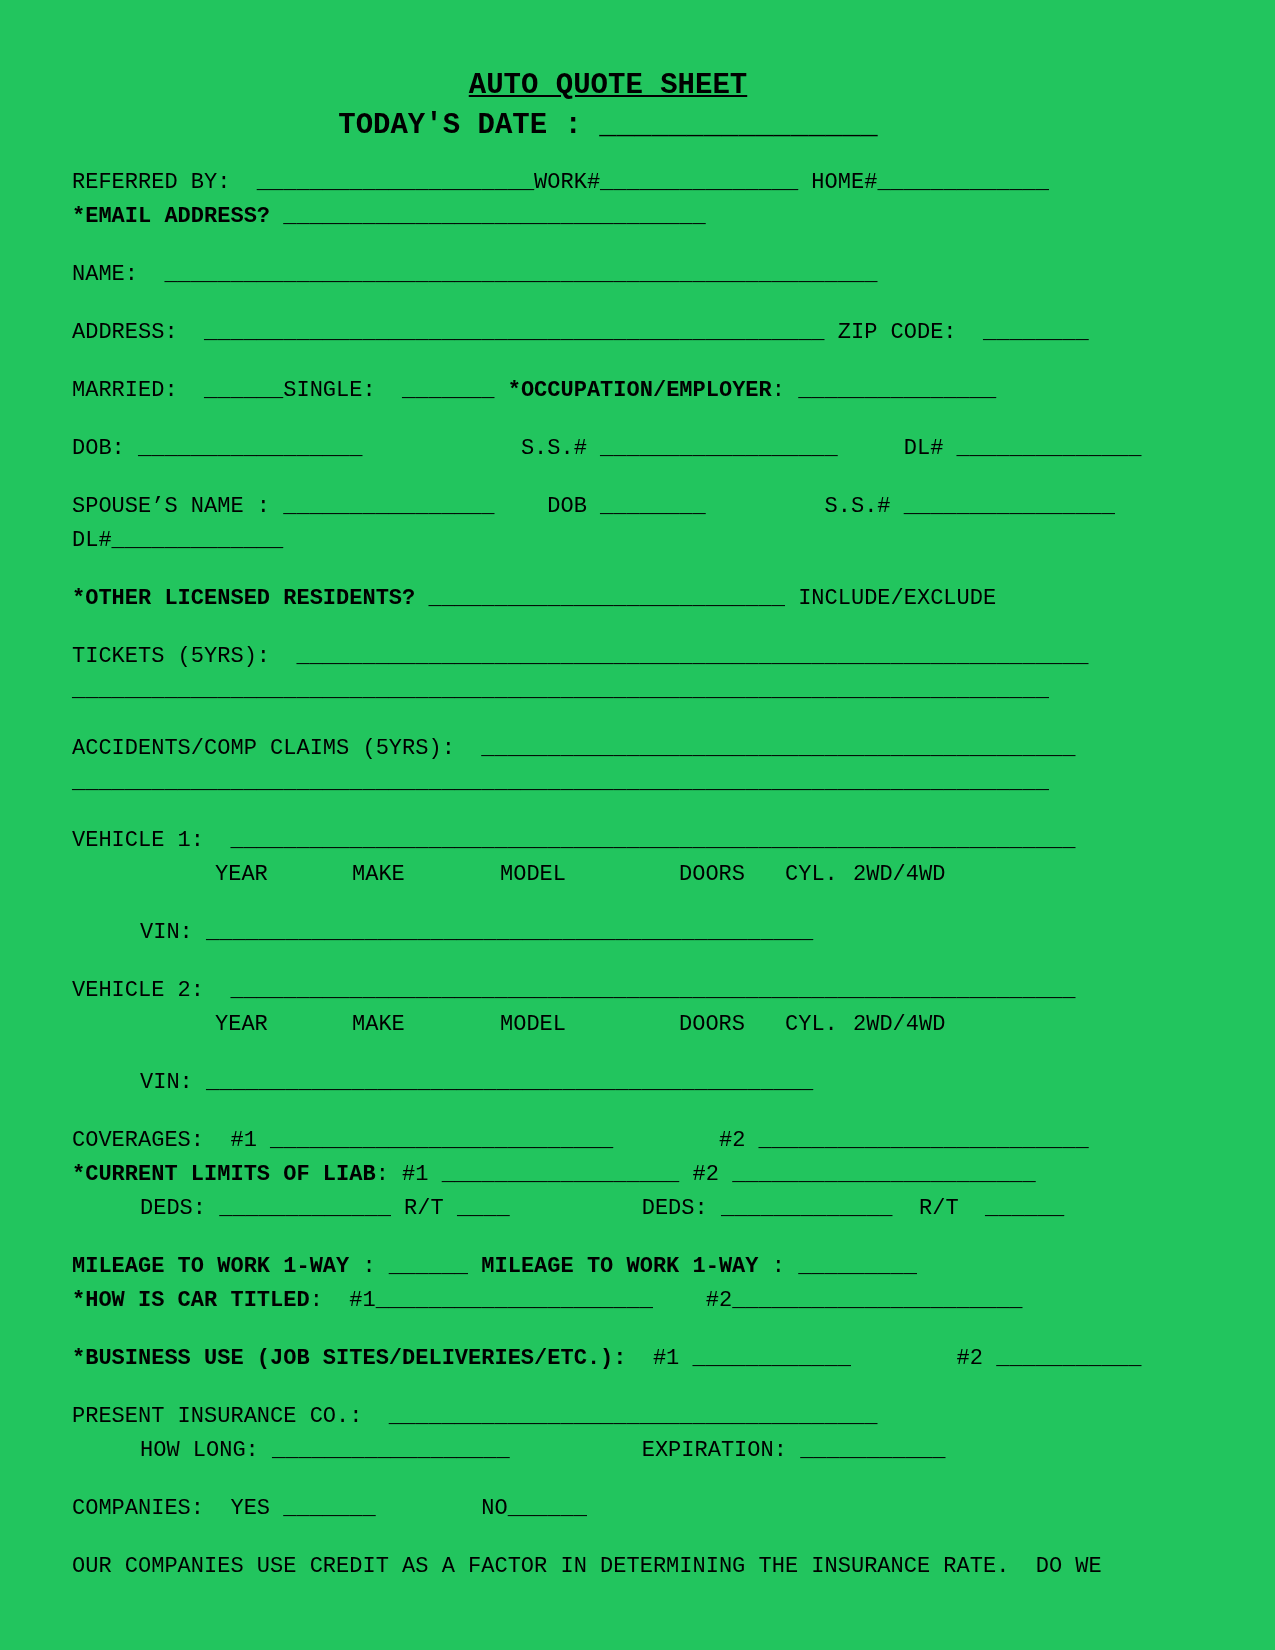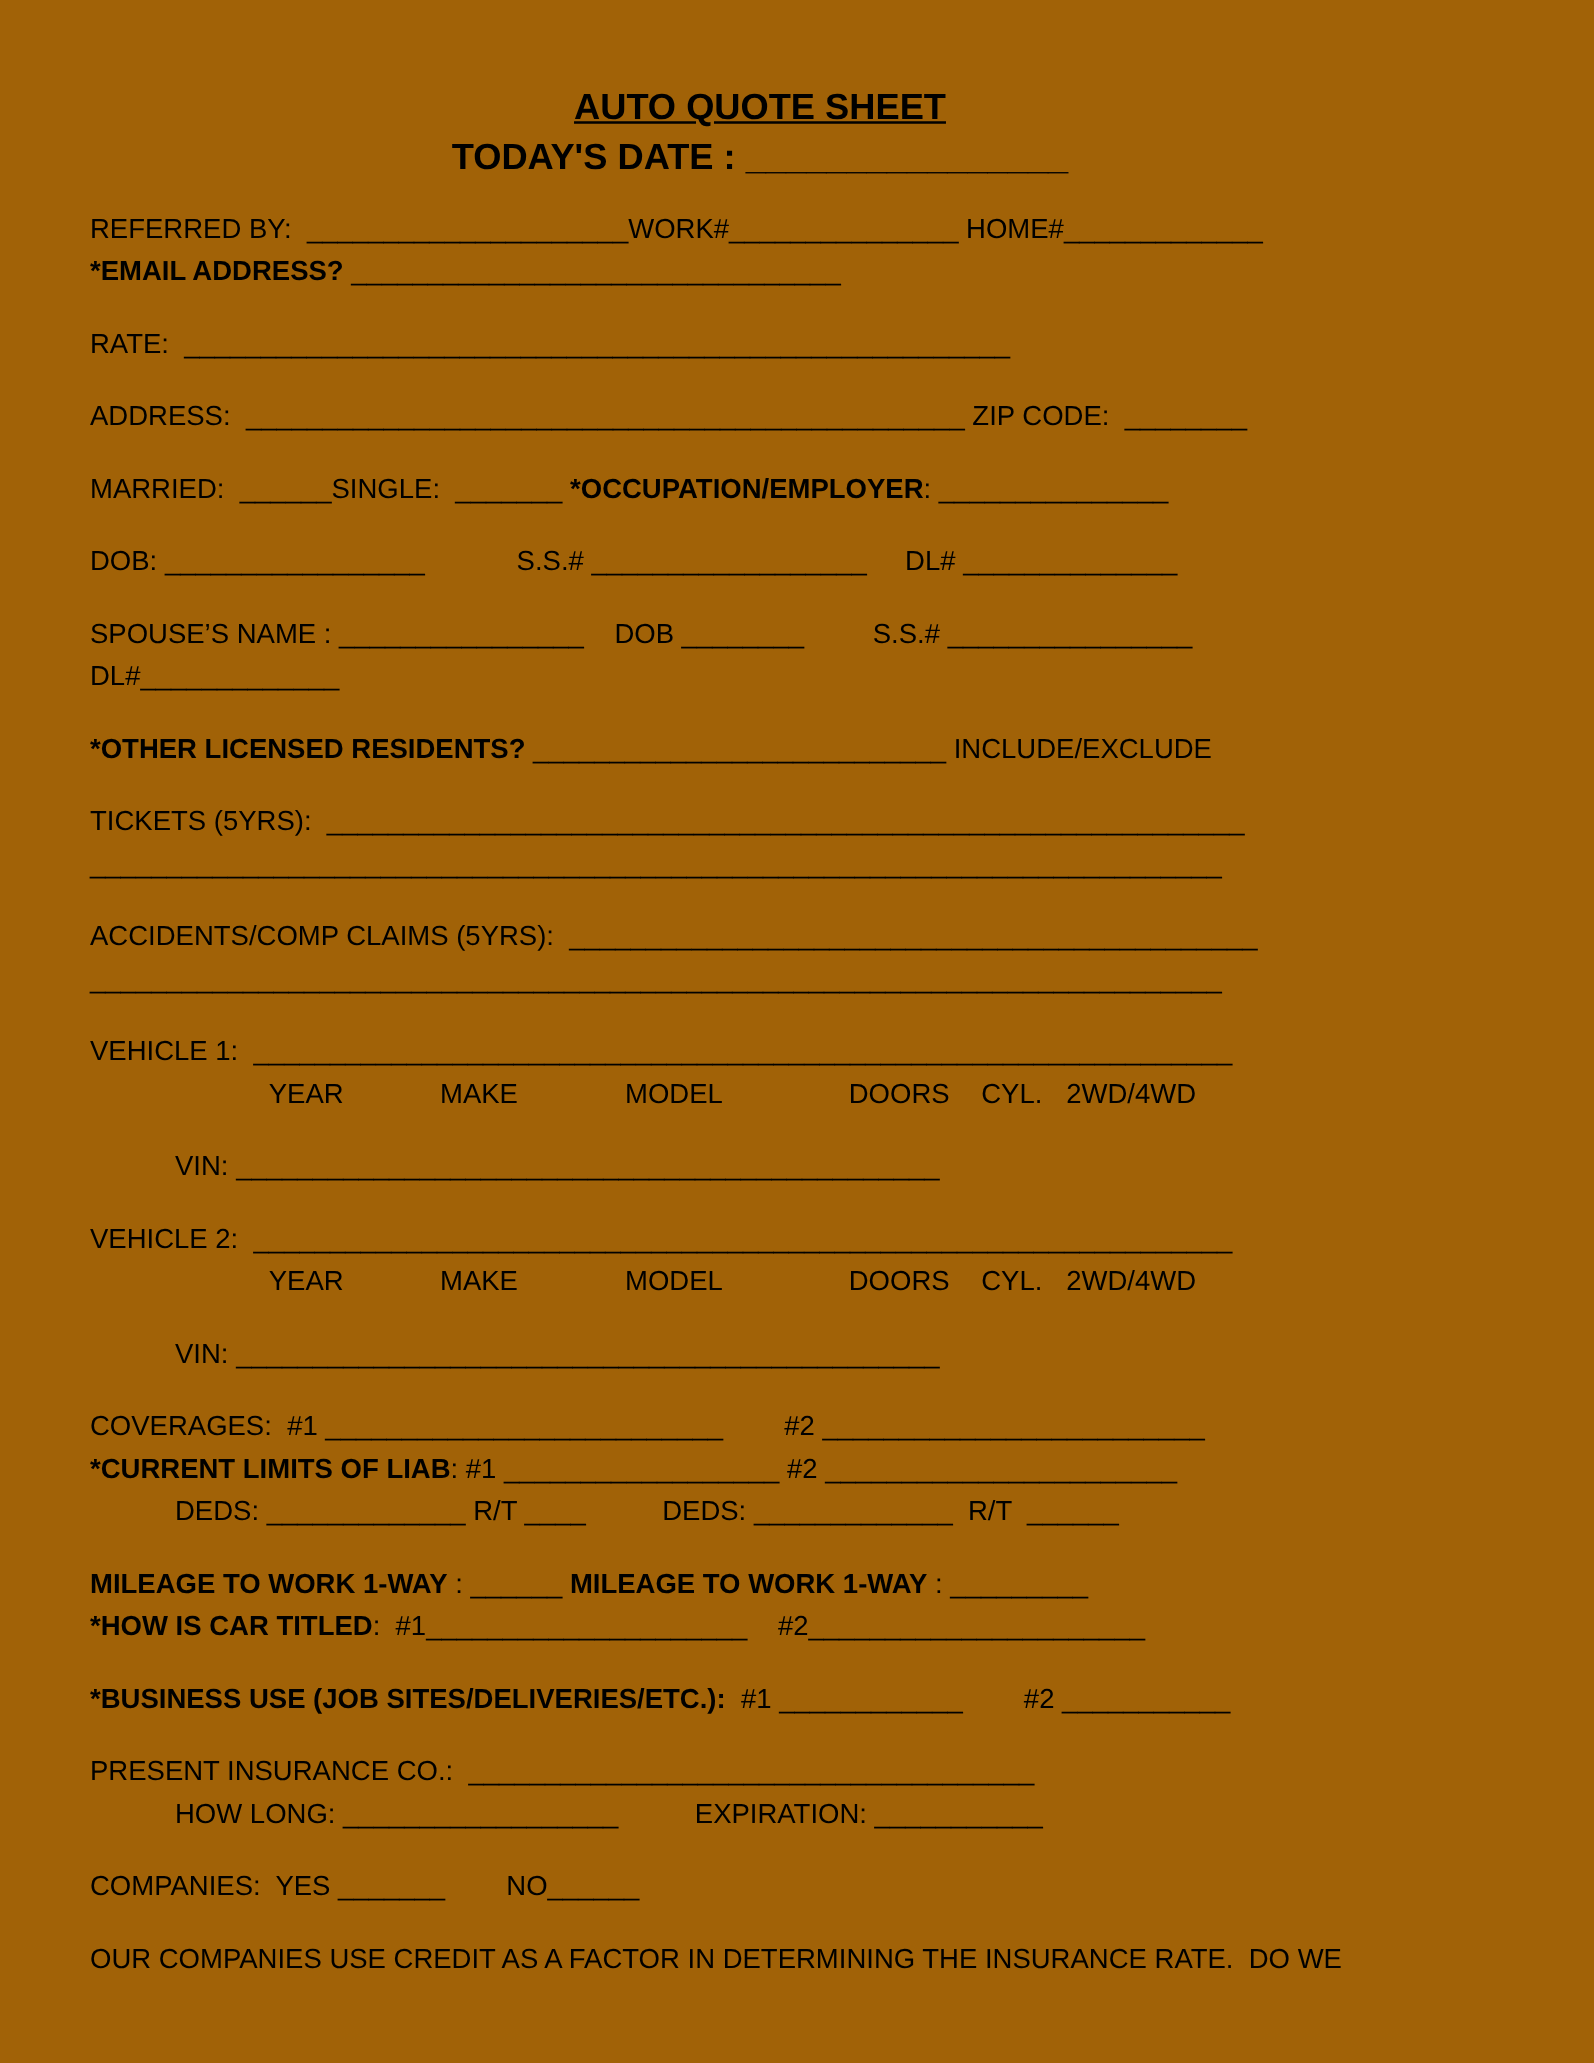--- a/index.html
+++ b/index.html
@@ -1,23 +1,23 @@
 <!DOCTYPE html>
 <html><head>
 <meta charset="utf-8">
 <style>
   html, body { margin: 0; padding: 0; background: #ffffff; }
   .page {
     width: 1275px;
     height: 1650px;
     box-sizing: border-box;
     padding: 66px 70px 0 72px;
-    background: #a16207;
+    background: #22c55e;
     color: #000000;
-    font-family: Liberation Sans, sans-serif;
+    font-family: Liberation Mono, monospace;
     overflow: hidden;
   }
   .header {
     width: 1072px;
     text-align: center;
     margin-bottom: 20px;
   }
   .title-line {
     margin: 0;
     font-size: 29px;
@@ -48,21 +48,21 @@
 <body>
 
 <div class="page">
   <div class="header">
     <p class="title-line"><span class="title-text">AUTO QUOTE SHEET</span></p>
     <p class="title-line"><span>TODAY'S DATE : </span><span>________________</span></p>
   </div>
   <div>
       <p class="line"><span>REFERRED BY:  </span><span>_____________________</span><span>WORK#</span><span>_______________</span><span> HOME#</span><span>_____________</span></p>
       <p class="line"><span class="b">*EMAIL ADDRESS? </span><span>________________________________</span></p>
-      <p class="line gap"><span>RATE:  </span><span>______________________________________________________</span></p>
+      <p class="line gap"><span>NAME:  </span><span>______________________________________________________</span></p>
       <p class="line gap"><span>ADDRESS:  </span><span>_______________________________________________</span><span> ZIP CODE:  </span><span>________</span></p>
       <p class="line gap"><span>MARRIED:  </span><span>______</span><span>SINGLE:  </span><span>_______</span><span> </span><span class="b">*OCCUPATION/EMPLOYER</span><span>: </span><span>_______________</span></p>
       <p class="line gap"><span>DOB: </span><span>_________________</span><span>            </span><span>S.S.# </span><span>__________________</span><span>     </span><span>DL# </span><span>______________</span></p>
       <p class="line gap"><span>SPOUSE’S NAME : </span><span>________________</span><span>    </span><span>DOB </span><span>________</span><span>         </span><span>S.S.# </span><span>________________</span></p>
       <p class="line"><span>DL#</span><span>_____________</span></p>
       <p class="line gap"><span class="b">*OTHER LICENSED RESIDENTS? </span><span>___________________________</span><span> INCLUDE/EXCLUDE</span></p>
       <p class="line gap"><span>TICKETS (5YRS):  </span><span>____________________________________________________________</span></p>
       <p class="line"><span>__________________________________________________________________________</span></p>
       <p class="line gap"><span>ACCIDENTS/COMP CLAIMS (5YRS):  </span><span>_____________________________________________</span></p>
       <p class="line"><span>__________________________________________________________________________</span></p>

